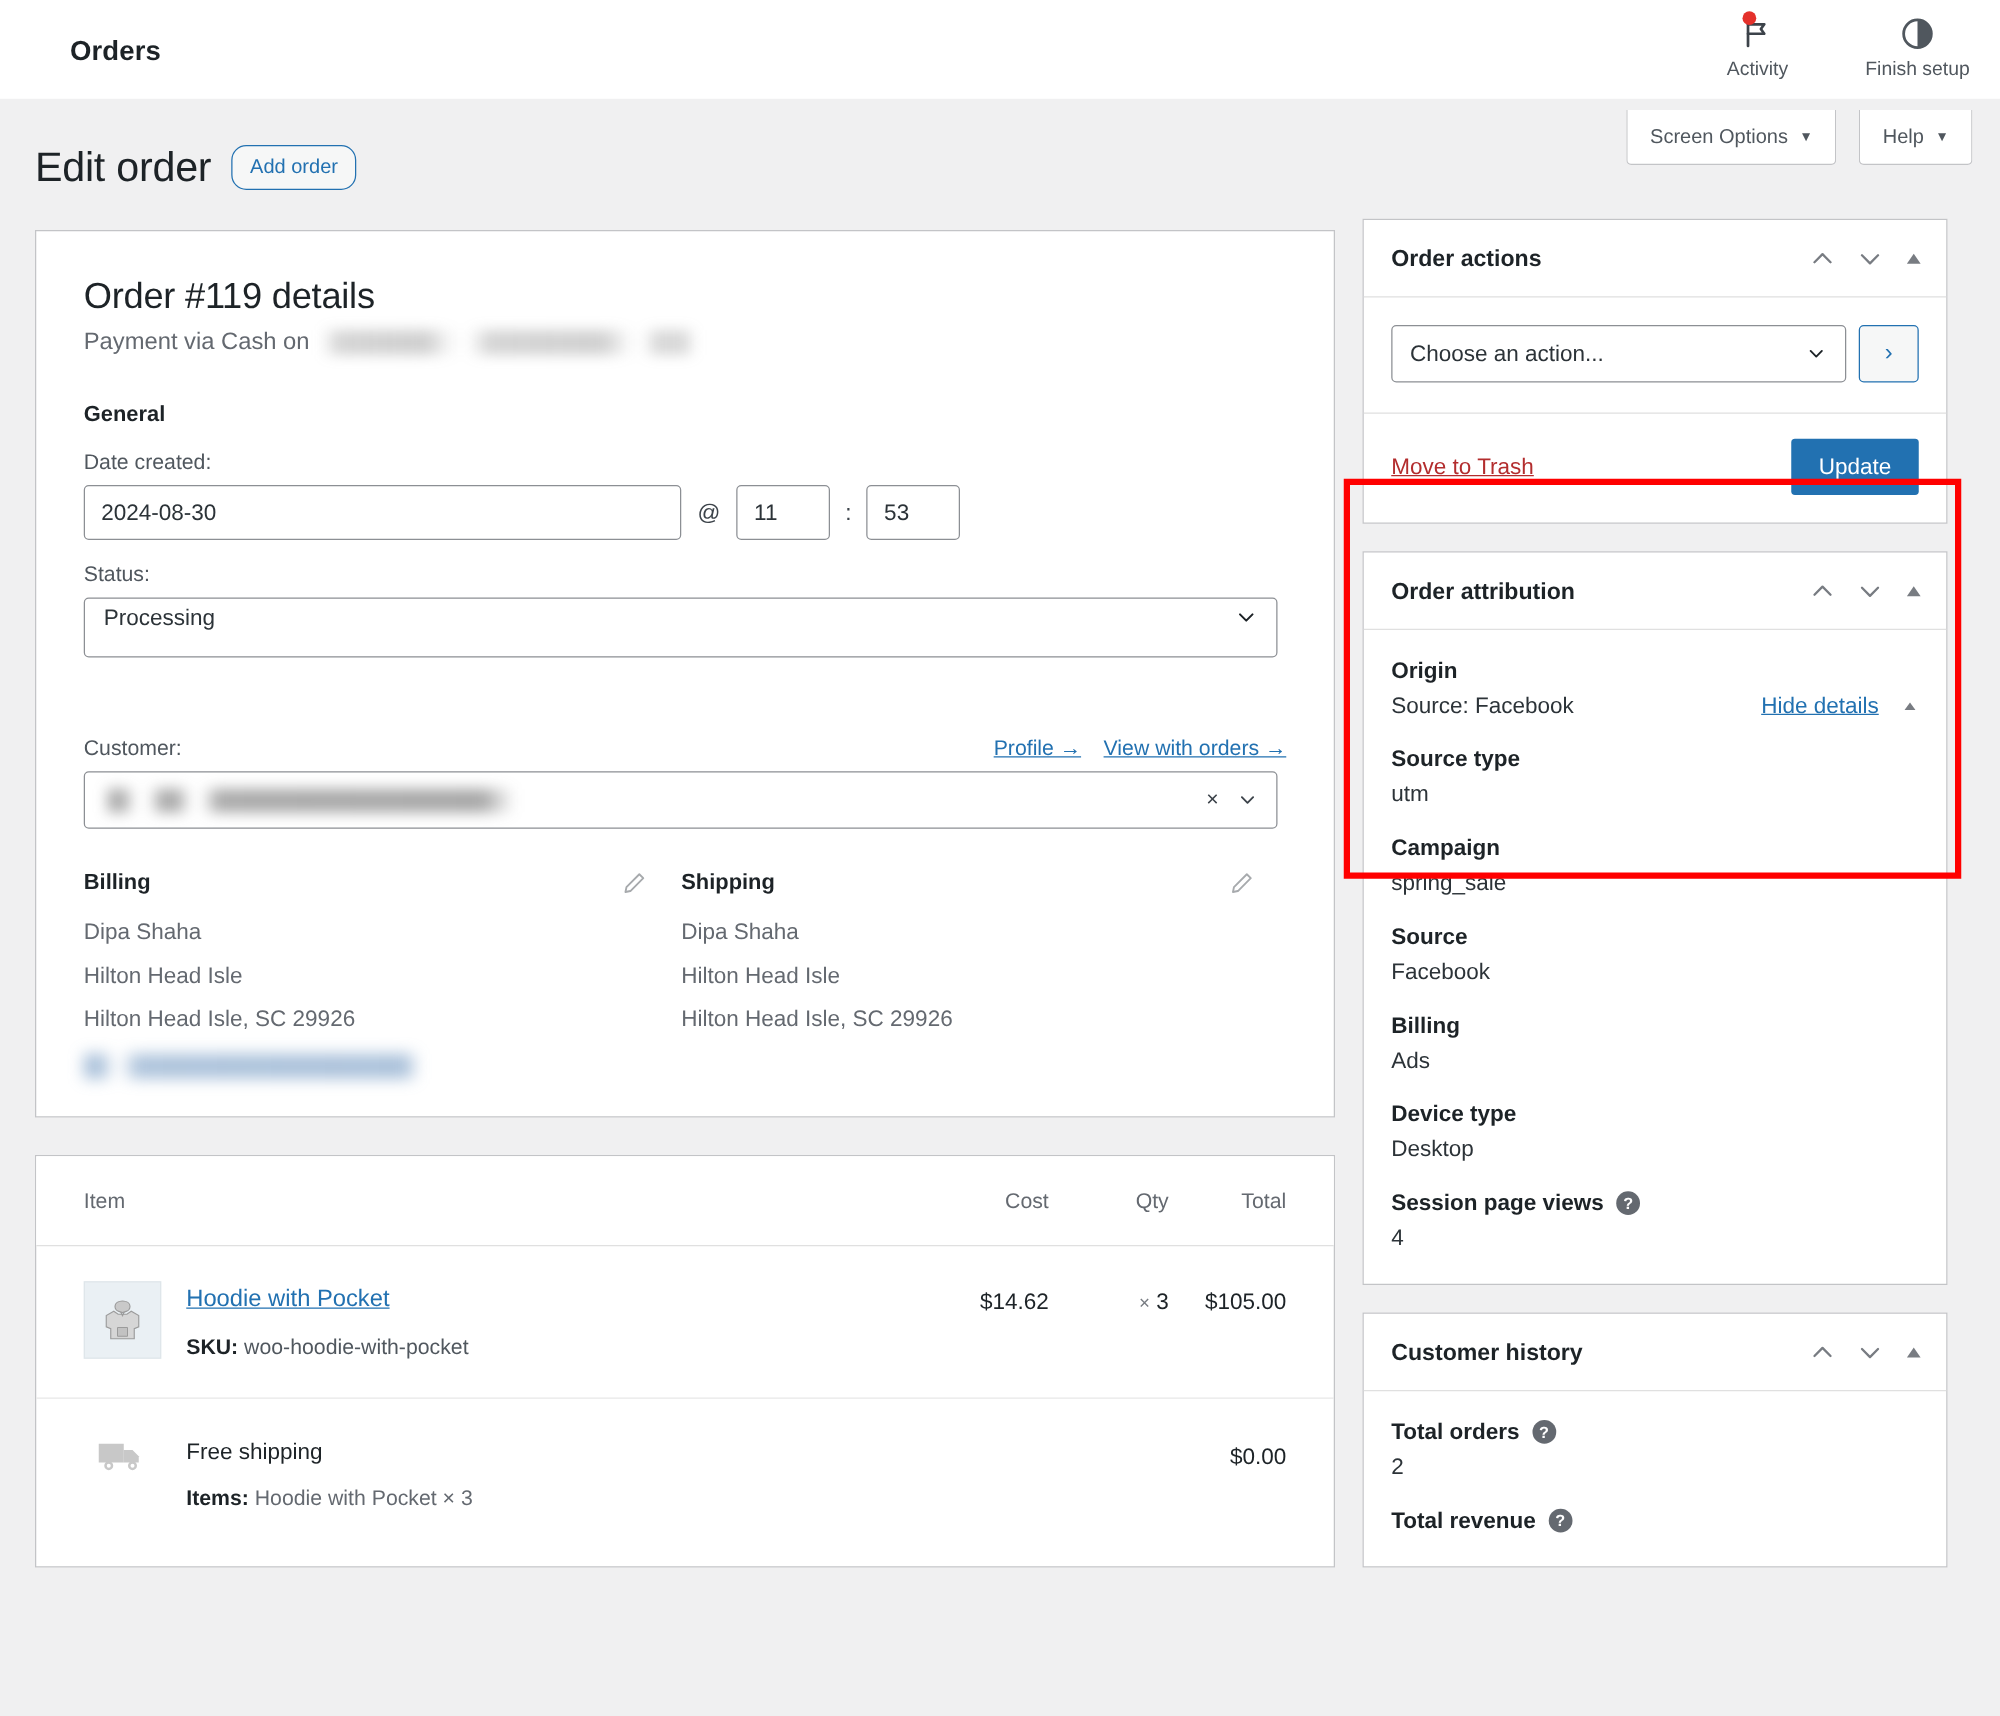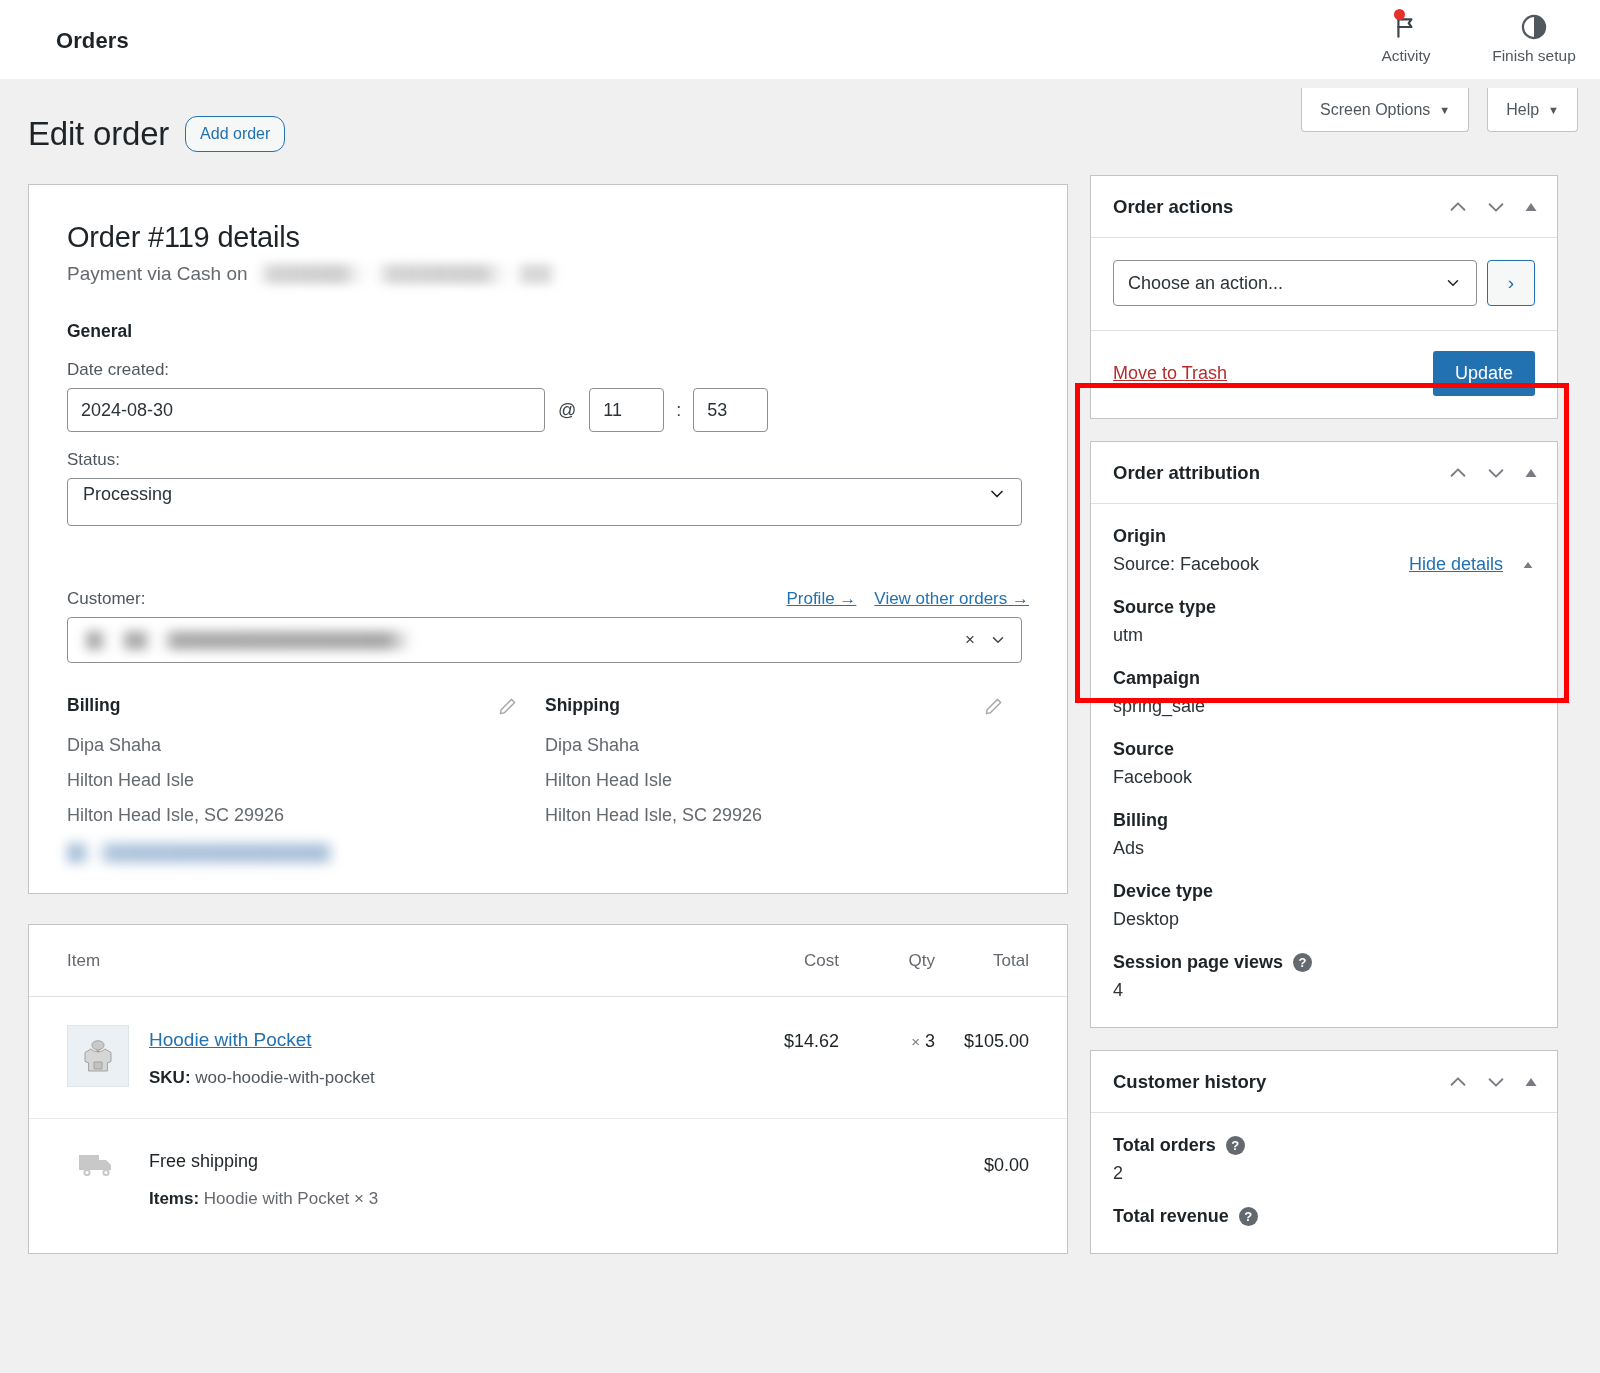--- a/index.html
+++ b/index.html
@@ -311,21 +311,21 @@
           <svg width="20" height="20" viewBox="0 0 24 24" fill="none" stroke="#1d2327" stroke-width="2" stroke-linecap="round" stroke-linejoin="round">
               <path d="M6 9l6 6 6-6"></path>
             </svg>
         </span>
       </div>
 
       <div class="cust-row">
         <span class="fld-lbl" style="margin:0">Customer:</span>
         <span class="links">
           <a>Profile →</a>
-          <a>View other orders →</a>
+          <a>View with orders →</a>
         </span>
       </div>
 
       <div class="cust-field">
         <span class="blur-cust"></span>
         <span class="cust-ctrls">
           <span>×</span>
           <span>
             <svg width="18" height="18" viewBox="0 0 24 24" fill="none" stroke="#3c434a" stroke-width="2" stroke-linecap="round" stroke-linejoin="round">
                 <path d="M6 9l6 6 6-6"></path>

